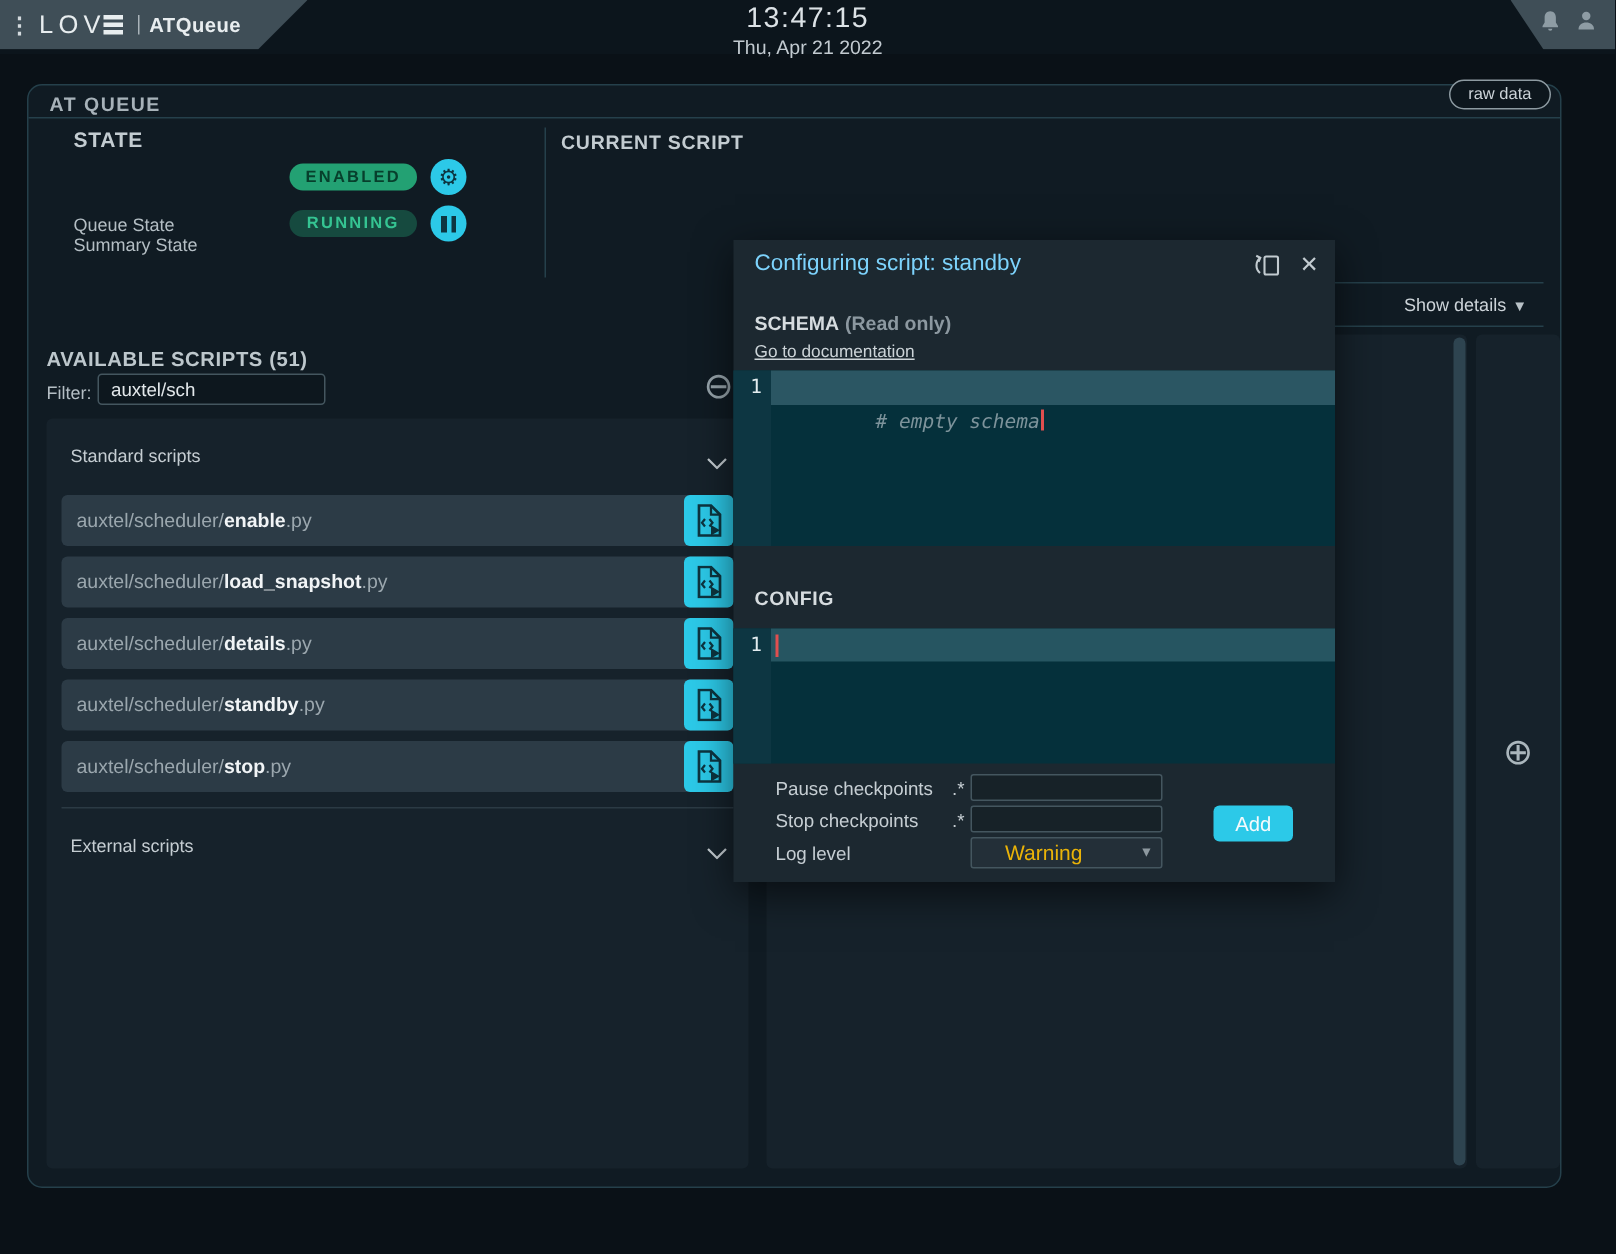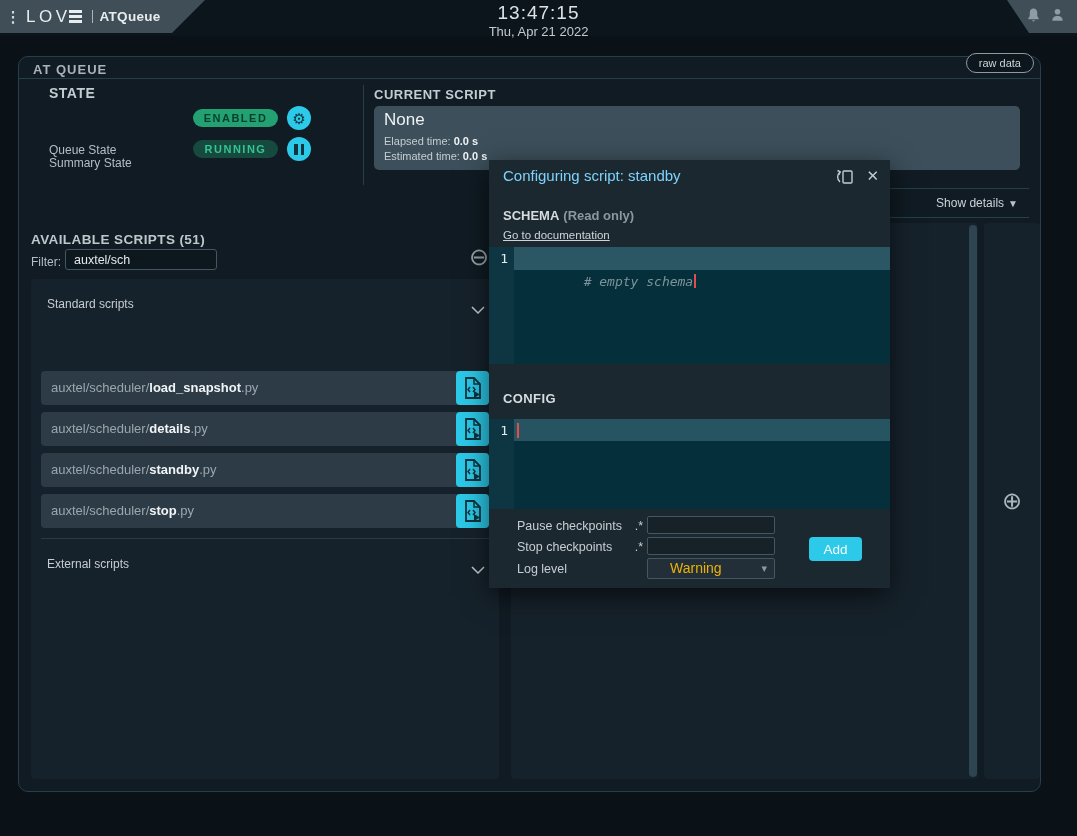--- a/index.html
+++ b/index.html
@@ -191,49 +191,52 @@
     <div class="badge badge-running">RUNNING</div>
     <div class="icon-circle pause-btn">
       <span class="pause-bars">
           <i></i>
           <i></i>
         </span>
     </div>
     <div class="v-divider"></div>
 
     <div class="cs-title">CURRENT SCRIPT</div>
-    <div class="cs-box">
-      <div class="cs-name">None</div>
-      <div class="cs-line cs-elapsed">
-        <span>Elapsed time:</span><b>0.0 s</b>
-      </div>
-      <div class="cs-line cs-estimated">
-        <span>Estimated time:</span><b>0.0 s</b>
-      </div>
-    </div>
 
     <div class="rh-line1"></div>
     <div class="show-details">
       <span>Show details</span><span class="arrow">▼</span>
     </div>
     <div class="rh-line2"></div>
 
     <div class="as-title">AVAILABLE SCRIPTS (51)</div>
     <div class="filter-label">Filter:</div>
     <input class="filter-input" type="text" value="auxtel/sch" style="">
     <span class="collapse-icon">⊖</span>
 
     <div class="scripts-panel">
       <div class="group-header gh-standard">Standard scripts</div>
       <span class="group-chevron gc-standard">
         <svg width="14" height="8" viewBox="0 0 14 8">
             <polyline points="1,1 7,7 13,1" fill="none" stroke="#c5cdd2" stroke-width="1.5"></polyline>
           </svg>
       </span>
 
+      <div class="script-row sr-0">
+        <span class="script-text"><span>auxtel/scheduler/</span><span class="sname">enable</span><span>.py</span></span>
+        <span class="launch-btn">
+          <svg width="18" height="22" viewBox="0 0 18 22">
+              <path d="M2 1 H10 L16 7 V21 H2 Z" fill="none" stroke="#0d3540" stroke-width="1.8"></path>
+              <path d="M10 1 V7 H16" fill="none" stroke="#0d3540" stroke-width="1.5"></path>
+              <path d="M6 10 L4 12.5 L6 15" fill="none" stroke="#0d3540" stroke-width="1.5"></path>
+              <path d="M9 10 L11 12.5 L9 15" fill="none" stroke="#0d3540" stroke-width="1.5"></path>
+              <path d="M10 14 L16 17.5 L10 21 Z" fill="#0d3540"></path>
+            </svg>
+        </span>
+      </div>
       <div class="script-row sr-1">
         <span class="script-text"><span>auxtel/scheduler/</span><span class="sname">load_snapshot</span><span>.py</span></span>
         <span class="launch-btn">
           <svg width="18" height="22" viewBox="0 0 18 22">
               <path d="M2 1 H10 L16 7 V21 H2 Z" fill="none" stroke="#0d3540" stroke-width="1.8"></path>
               <path d="M10 1 V7 H16" fill="none" stroke="#0d3540" stroke-width="1.5"></path>
               <path d="M6 10 L4 12.5 L6 15" fill="none" stroke="#0d3540" stroke-width="1.5"></path>
               <path d="M9 10 L11 12.5 L9 15" fill="none" stroke="#0d3540" stroke-width="1.5"></path>
               <path d="M10 14 L16 17.5 L10 21 Z" fill="#0d3540"></path>
             </svg>

